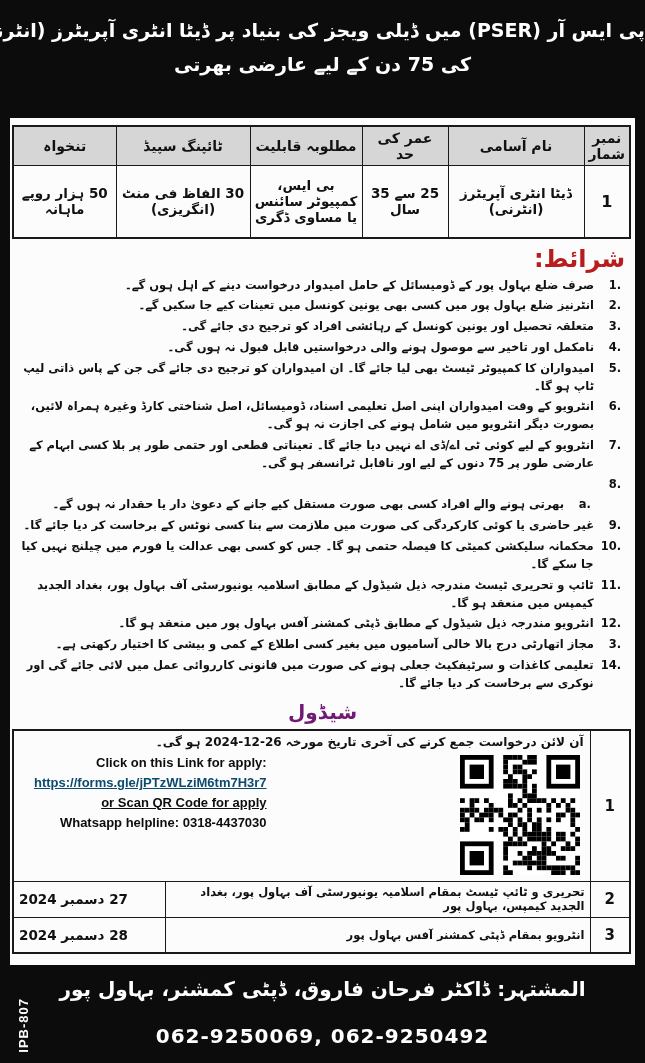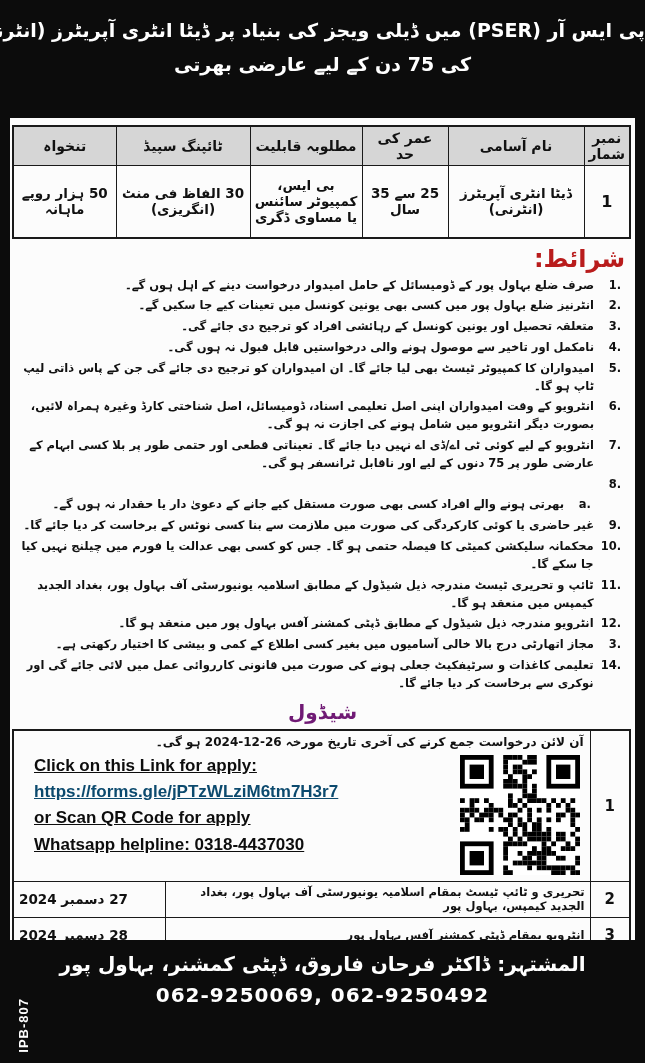--- a/index.html
+++ b/index.html
@@ -153,60 +153,59 @@
   .apply-block {
     direction: ltr;
     display: flex;
     justify-content: space-between;
     align-items: flex-start;
     padding: 2px 4px 0 14px;
   }
   .apply-lines {
     font-family: "Liberation Sans", sans-serif;
     font-weight: bold;
-    font-size: 17px;
+    font-size: 13px;
     line-height: 1.55;
     color: #0d0d0d;
-    text-align: left;
-    text-decoration: underline;
+    text-align: right;
   }
   .apply-lines .u { text-decoration: underline; }
   .apply-lines .link-line {
     color: #0c4a6e;
     text-decoration: underline;
     display: block;
   }
   .qr-box {
     width: 120px;
     height: 120px;
     background: #fff;
     flex: 0 0 auto;
     margin-top: 2px;
   }
   
   .footer {
     position: absolute;
     left: 0; right: 0; bottom: 0;
-    height: 123px;
+    height: 98px;
     background: #0c0c0c;
     color: #fff;
     text-align: center;
     direction: rtl;
   }
   .footer .publisher {
     font-size: 20px;
     font-weight: bold;
     margin-top: 9px;
     line-height: 1.5;
   }
   .footer .phones {
     direction: ltr;
     font-size: 20px;
     font-weight: 600;
-    margin-top: 4px;
+    margin-top: 20px;
     letter-spacing: 1px;
   }
   .side-code {
     position: absolute;
     left: 16px;
     bottom: 10px;
     writing-mode: vertical-rl;
     transform: rotate(180deg);
     font-family: "Liberation Sans", sans-serif;
     font-size: 13px;

